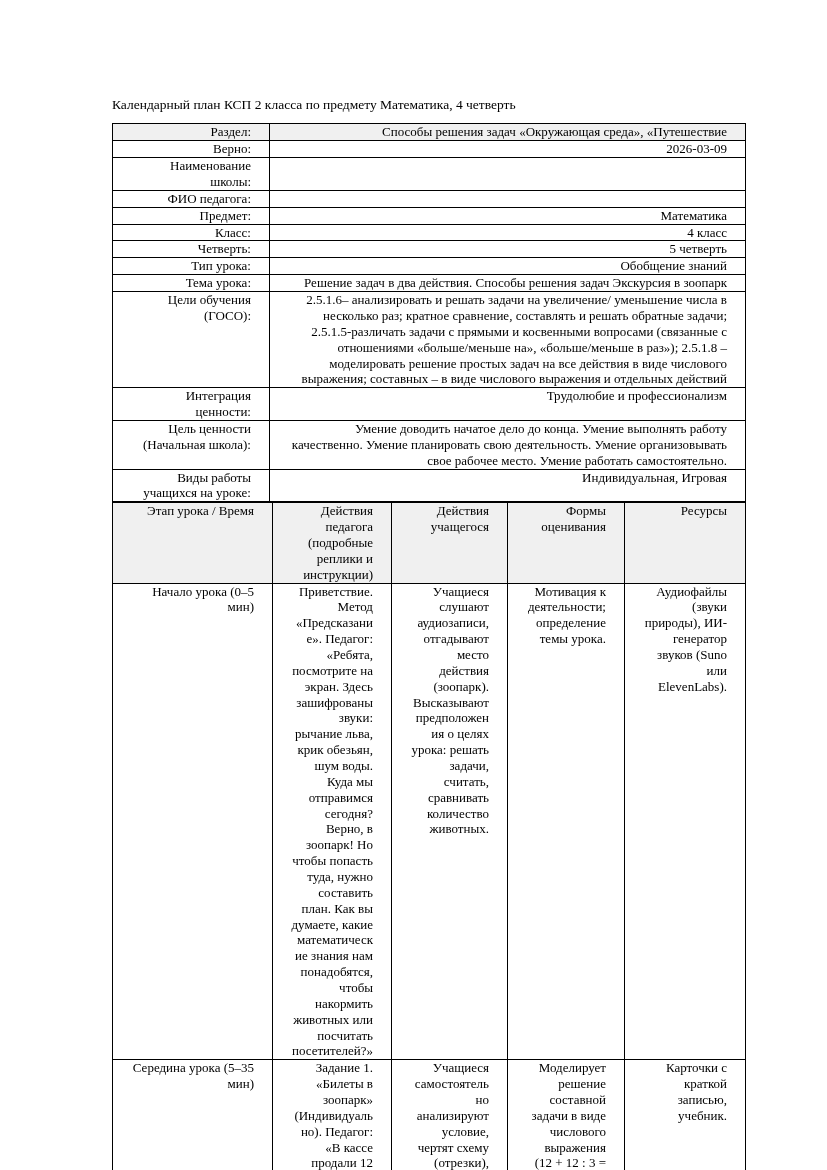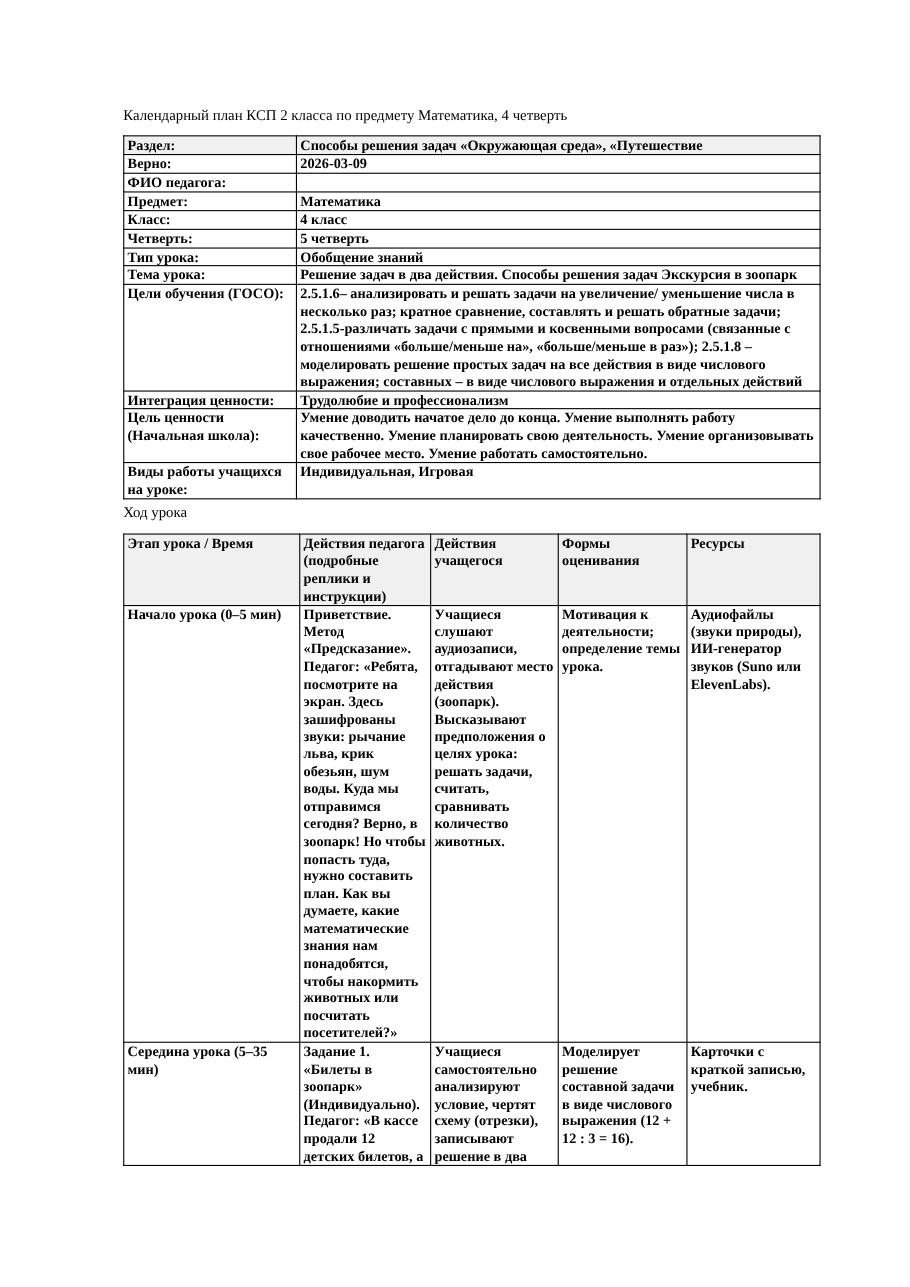--- a/index.html
+++ b/index.html
@@ -29,24 +29,24 @@
     font-weight: normal;
     margin: 0 0 10px 0;
   }
   table {
     width: 633px;
     border-collapse: collapse;
     table-layout: fixed;
   }
   td, th {
     border: 1px solid #000000;
-    padding: 0 3px;
+    padding: 0 18px;
     vertical-align: top;
-    text-align: left;
-    font-weight: bold;
+    text-align: right;
+    font-weight: normal;
     font-size: 13px;
     overflow: hidden;
     word-wrap: break-word;
   }
   tr.shaded td, thead th {
     background: #f0f0f0;
   }
   .info-table col.c-label   { width: 157px; }
   .info-table col.c-value   { width: 476px; }
   .lesson-table col.c-stage      { width: 160px; }
@@ -74,20 +74,24 @@
           <col class="c-value">
         </colgroup>
       <tbody>
         <tr class="shaded">
           <td>Раздел:</td>
           <td>Способы решения задач «Окружающая среда», «Путешествие</td>
         </tr>
         <tr>
           <td>Верно:</td>
           <td>2026-03-09</td>
+        </tr>
+        <tr>
+          <td>Наименование школы:</td>
+          <td></td>
         </tr>
         <tr>
           <td>ФИО педагога:</td>
           <td></td>
         </tr>
         <tr>
           <td>Предмет:</td>
           <td>Математика</td>
         </tr>
         <tr>
@@ -118,21 +122,20 @@
           <td>Цель ценности (Начальная школа):</td>
           <td>Умение доводить начатое дело до конца. Умение выполнять работу качественно. Умение планировать свою деятельность. Умение организовывать свое рабочее место. Умение работать самостоятельно.</td>
         </tr>
         <tr>
           <td>Виды работы учащихся на уроке:</td>
           <td>Индивидуальная, Игровая</td>
         </tr>
       </tbody>
     </table>
 
-    <p class="section-heading">Ход урока</p>
 
     <table class="lesson-table">
       <colgroup>
         <col class="c-stage">
           <col class="c-teacher">
           <col class="c-student">
           <col class="c-assessment">
           <col class="c-resources">
       </colgroup>
       <thead>

